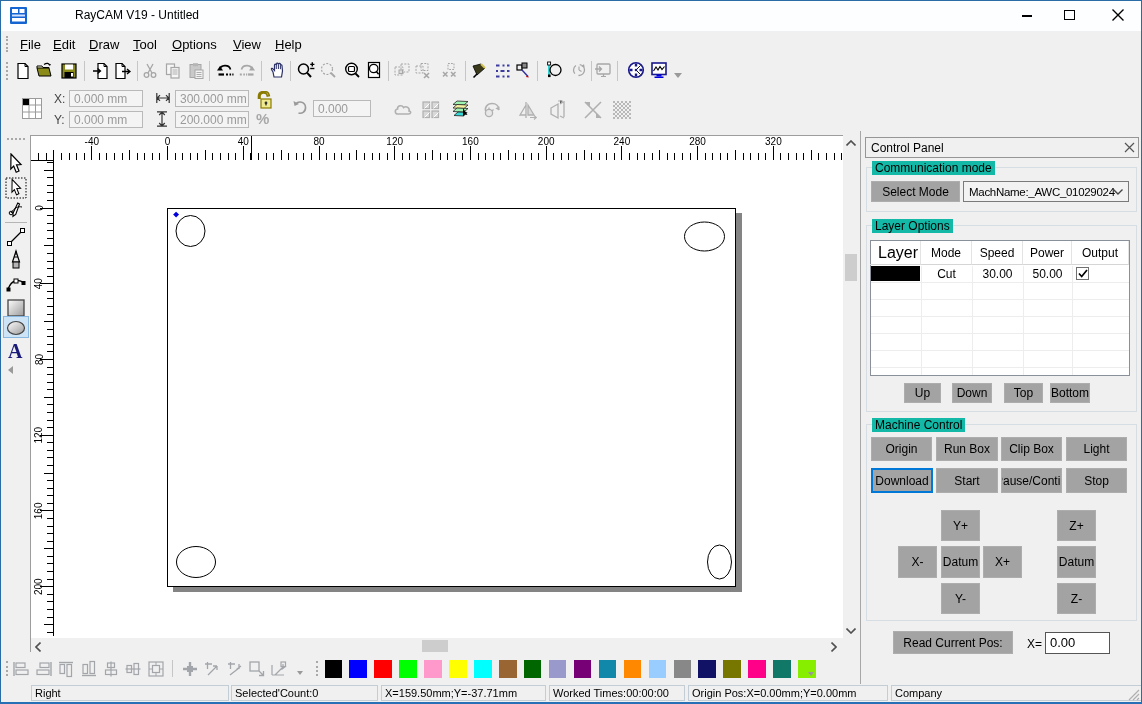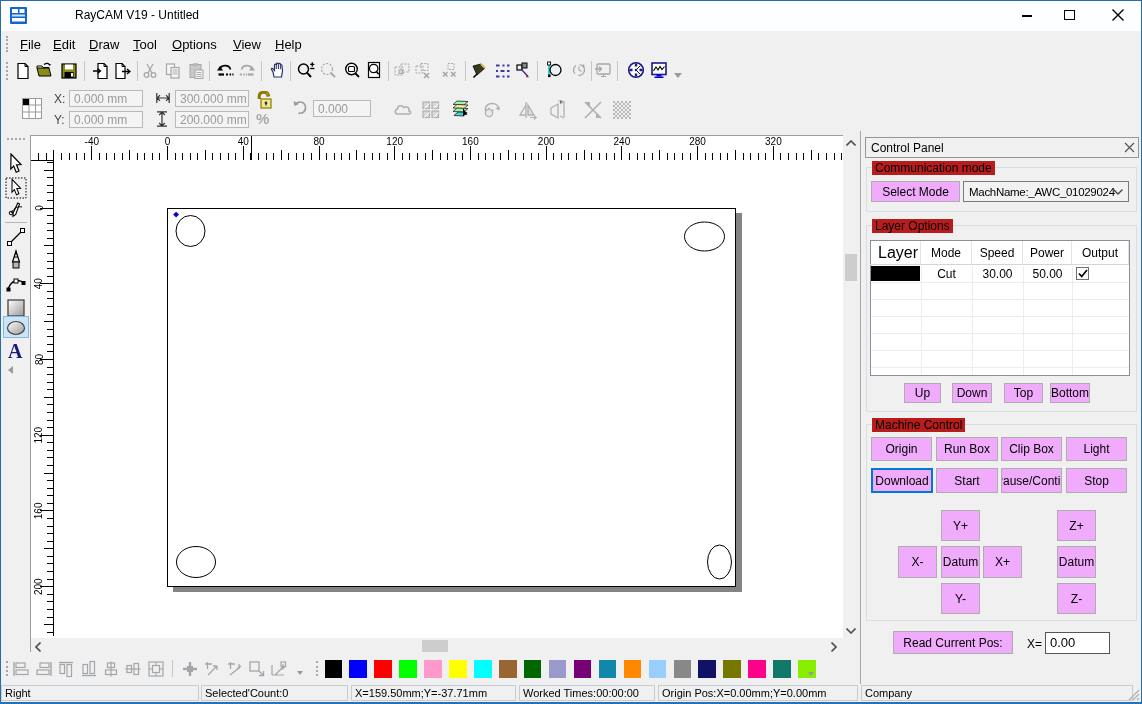--- a/index.html
+++ b/index.html
@@ -15,27 +15,27 @@
 .toolbar1{position:absolute;left:1px;top:57px;width:1140px;height:28px;background:#f0f0f0;}
 .toolbar2{position:absolute;left:1px;top:85px;width:1140px;height:46px;background:#f0f0f0;}
 .tsep{position:absolute;width:1px;background:#c6c6c6;}
 .field{position:absolute;height:17px;background:#f4f4f4;border:1px solid #b9b9b9;font-size:12px;color:#9a9a9a;padding:1px 0 0 4px;}
 .flabel{position:absolute;font-size:12px;color:#444;}
 .lefttools{position:absolute;left:1px;top:131px;width:29px;height:521px;background:#f0f0f0;}
 .canvas-wrap{position:absolute;left:30px;top:135px;width:829px;height:520px;background:#ffffff;border-left:1px solid #9d9d9d;border-top:1px solid #9d9d9d;}
 .rightpanel{position:absolute;left:860px;top:131px;width:281px;height:553px;background:#f0f0f0;border-left:1px solid #a7a7a7;}
 .panel-header{position:absolute;left:5px;top:6px;width:274px;height:21px;border:1px solid #969696;font-size:12px;color:#000;padding:3px 0 8px 5px;}
 .groupbox{position:absolute;border:1px solid #d7dee3;}
-.grouplabel{position:absolute;font-size:12px;color:#000;background:#b91c1c;padding:0 3px;white-space:nowrap;}
-.btn{position:absolute;background:#f0abfc;border:1px solid #adadad;font-size:12px;color:#000;display:flex;align-items:center;justify-content:center;white-space:nowrap;overflow:hidden;}
+.grouplabel{position:absolute;font-size:12px;color:#000;background:#14b8a6;padding:0 3px;white-space:nowrap;}
+.btn{position:absolute;background:#a3a3a3;border:1px solid #adadad;font-size:12px;color:#000;display:flex;align-items:center;justify-content:center;white-space:nowrap;overflow:hidden;}
 .btnf{border:2px solid #0078d7;}
 .bottombar{position:absolute;left:1px;top:652px;width:858px;height:32px;background:#f0f0f0;}
 .swatch{position:absolute;top:660px;width:17.5px;height:17.5px;}
 .statusbar{position:absolute;left:1px;top:684px;width:1140px;height:18px;background:#f0f0f0;}
-.ssec{position:absolute;top:685px;height:16px;border:1px solid #c3cdd5;font-size:11px;color:#000;padding:1px 16px 0 3px;white-space:nowrap;overflow:hidden;}
+.ssec{position:absolute;top:685px;height:16px;border:1px solid #c3cdd5;font-size:11px;color:#000;padding:1px 16px 0 3px;white-space:nowrap;overflow:hidden;margin-left:30px;}
 </style></head><body>
 
 <div class="titlebar"></div>
 <svg class="abs" style="left:10px;top:7px" width="17" height="18" viewBox="0 0 17 18">
 <rect x="0" y="0" width="17" height="17" rx="1" fill="#1464d2"></rect>
 <rect x="2" y="2" width="6" height="4" fill="#fff"></rect>
     <rect x="9.5" y="2" width="5" height="4" fill="#fff"></rect>
 <rect x="2" y="7.5" width="13" height="2" fill="#cfe2ff"></rect>
 <rect x="2" y="11" width="13" height="3.5" fill="#fff"></rect>
 </svg>

